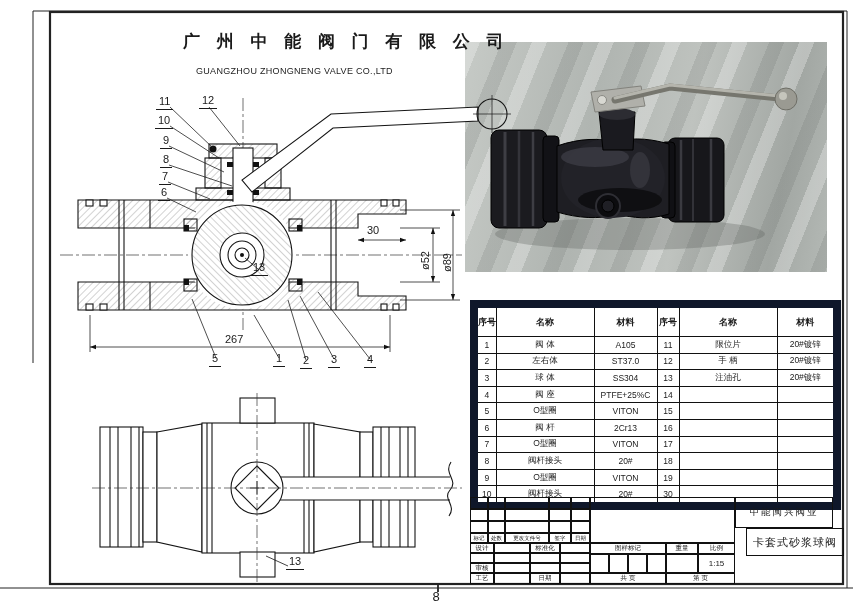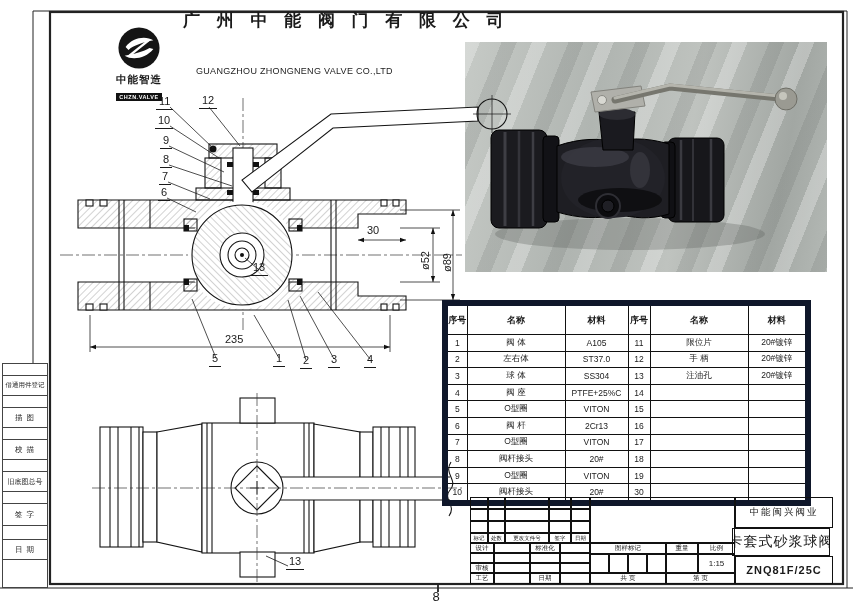--- a/index.html
+++ b/index.html
@@ -10,31 +10,31 @@
   
   #photo{position:absolute;left:465px;top:42px;width:362px;height:230px;z-index:1;
     background:
       repeating-linear-gradient(112deg, rgba(255,255,255,.28) 0 14px, rgba(255,255,255,0) 14px 34px, rgba(90,95,92,.16) 34px 48px, rgba(255,255,255,0) 48px 62px),
       linear-gradient(100deg,#c6cac6 0%,#b0b5b1 35%,#bfc3bf 60%,#a2a7a3 85%,#b4b9b5 100%);}
   
   #logo{position:absolute;left:102px;top:26px;width:74px;text-align:center;z-index:3;}
   #logo .cn{font-size:10.5px;font-weight:bold;letter-spacing:1px;line-height:1.05;}
   #logo .en{display:inline-block;background:#111;color:#fff;font-size:5.5px;font-weight:bold;
             letter-spacing:.5px;padding:1px 3px;line-height:1.1;}
-  .hcn1{position:absolute;left:183px;top:9px;font-size:17px;font-weight:bold;letter-spacing:6px;z-index:3;white-space:nowrap;}
+  .hcn1{position:absolute;left:183px;top:30px;font-size:17px;font-weight:bold;letter-spacing:6px;z-index:3;white-space:nowrap;}
   .hcn2{position:absolute;left:183px;top:45px;font-size:16.5px;font-weight:bold;letter-spacing:.5px;z-index:3;white-space:nowrap;}
   .hen {position:absolute;left:196px;top:66px;font-size:9px;font-weight:normal;letter-spacing:.3px;color:#222;z-index:3;white-space:nowrap;}
   
   #margincol{position:absolute;left:2px;top:363px;width:46px;z-index:3;}
   .mc{box-sizing:border-box;border:1px solid #444;border-top:none;display:flex;align-items:center;
       justify-content:center;font-size:7.5px;letter-spacing:1px;white-space:nowrap;overflow:hidden;}
   .mc:first-child{border-top:1px solid #444;}
   
-  #bom{position:absolute;left:442px;top:300px;width:363px;border-collapse:collapse;table-layout:fixed;
-       z-index:3;border:6px solid #0f172a;}
+  #bom{position:absolute;left:470px;top:300px;width:363px;border-collapse:collapse;table-layout:fixed;
+       z-index:3;border:8px solid #0f172a;}
   #bom th,#bom td{border:1px solid #111;padding:0;text-align:center;overflow:hidden;white-space:nowrap;}
   #bom th{height:28px;font-size:9px;font-weight:bold;}
   #bom td{height:15.6px;font-size:8.5px;font-weight:normal;}
   
   #tblock{position:absolute;left:470px;top:497px;width:363px;height:87px;z-index:3;text-decoration:underline;}
   .tbc{position:absolute;box-sizing:border-box;border:1px solid #111;display:flex;align-items:center;
        justify-content:center;overflow:hidden;white-space:nowrap;}
   
   .co{position:absolute;z-index:4;font-size:11px;line-height:1.05;padding:0 3px 1px 3px;
       border-bottom:1.2px solid #1a1a1a;color:#1a1a1a;}
@@ -211,48 +211,23 @@
       <circle cx="257" cy="488" r="26"></circle>
       <path d="M257,466 L279,488 L257,510 L235,488 Z"></path>
       <line x1="250" y1="488" x2="264" y2="488" stroke-width="0.7"></line>
       <line x1="257" y1="481" x2="257" y2="495" stroke-width="0.7"></line>
       <line x1="92" y1="488" x2="462" y2="488" stroke="#333" stroke-width="0.7" stroke-dasharray="13 3 3 3" fill="none"></line>
       <line x1="257" y1="393" x2="257" y2="583" stroke="#333" stroke-width="0.7" stroke-dasharray="13 3 3 3" fill="none"></line>
       <line x1="266" y1="556" x2="288" y2="566" stroke-width="0.8"></line>
     </g>
   </svg>
 
-  <div id="logo">
-    <svg width="44" height="44" viewBox="0 0 46 46">
-      <circle cx="23" cy="23" r="21.5" fill="#151515"></circle>
-      <path d="M9,22 C16,12 30,10 38,15 C28,17 18,20 12,25 Z" fill="#fff"></path>
-      <path d="M38,24 C30,34 16,36 8,31 C18,29 28,27 34,23 Z" fill="#fff"></path>
-      <line x1="33" y1="15" x2="13" y2="31" stroke="#fff" stroke-width="2.5"></line>
-    </svg>
-    <div class="cn">中能智造</div>
-    <div class="en">CHZN.VALVE</div>
-  </div>
   <div class="hcn1">广 州 中 能 阀 门 有 限 公 司</div>
   <div class="hen">GUANGZHOU ZHONGNENG VALVE CO.,LTD</div>
 
-  <div id="margincol">
-    <div class="mc" style="height:13px"></div>
-    <div class="mc" style="height:20px;font-size:6.5px;letter-spacing:0">借通用件登记</div>
-    <div class="mc" style="height:12px"></div>
-    <div class="mc" style="height:20px">描 图</div>
-    <div class="mc" style="height:12px"></div>
-    <div class="mc" style="height:20px">校 描</div>
-    <div class="mc" style="height:12px"></div>
-    <div class="mc" style="height:20px;font-size:7px;letter-spacing:0">旧底图总号</div>
-    <div class="mc" style="height:12px"></div>
-    <div class="mc" style="height:22px">签 字</div>
-    <div class="mc" style="height:14px"></div>
-    <div class="mc" style="height:20px">日 期</div>
-    <div class="mc" style="height:28px"></div>
-  </div>
 
   <table id="bom">
     <colgroup>
         <col style="width:22px">
         <col style="width:98px">
         <col style="width:63px">
         <col style="width:22px">
         <col style="width:98px">
         <col style="width:60px">
       </colgroup>
@@ -344,22 +319,21 @@
           <td>30</td>
           <td></td>
           <td></td>
         </tr>
   </tbody>
     </table>
 
   <div id="tblock">
 
     <div class="tbc" style="left:265px;top:0;width:98px;height:31px;font-size:9.5px;letter-spacing:2px">中能闽兴阀业</div>
-    <div class="tbc" style="left:262px;top:31px;width:98px;height:28px;font-size:14px;letter-spacing:1px">卡套式砂浆球阀</div>
-    <div class="tbc" style="left:265px;top:59px;width:98px;height:28px;font-size:11px;font-weight:bold;letter-spacing:1px">ZNQ81F/25C</div>
+    <div class="tbc" style="left:276px;top:31px;width:98px;height:28px;font-size:11px;letter-spacing:1px">卡套式砂浆球阀</div>
 
     <div class="tbc" style="left:0;top:0;width:18px;height:12px"></div>
     <div class="tbc" style="left:18px;top:0;width:17px;height:12px"></div>
     <div class="tbc" style="left:35px;top:0;width:44px;height:12px"></div>
     <div class="tbc" style="left:79px;top:0;width:22px;height:12px"></div>
     <div class="tbc" style="left:101px;top:0;width:19px;height:12px"></div>
     <div class="tbc" style="left:0;top:12px;width:18px;height:12px"></div>
     <div class="tbc" style="left:18px;top:12px;width:17px;height:12px"></div>
     <div class="tbc" style="left:35px;top:12px;width:44px;height:12px"></div>
     <div class="tbc" style="left:79px;top:12px;width:22px;height:12px"></div>
@@ -415,20 +389,20 @@
   <span class="co" style="left:159px;top:171px">7</span>
   <span class="co" style="left:158px;top:187px">6</span>
   <span class="co" style="left:250px;top:262px">13</span>
   <span class="co" style="left:209px;top:353px">5</span>
   <span class="co" style="left:273px;top:353px">1</span>
   <span class="co" style="left:300px;top:355px">2</span>
   <span class="co" style="left:328px;top:354px">3</span>
   <span class="co" style="left:364px;top:354px">4</span>
   <span class="co" style="left:286px;top:556px">13</span>
 
-  <span class="dim" style="left:225px;top:333px">235</span>
+  <span class="dim" style="left:225px;top:333px">267</span>
   <span class="dim" style="left:367px;top:224px">30</span>
   <span class="dim rot" style="left:419px;top:270px">ø52</span>
   <span class="dim rot" style="left:441px;top:272px">ø89</span>
 
   <div id="sheetnum">8</div>
 
 </div>
 
 </body></html>

